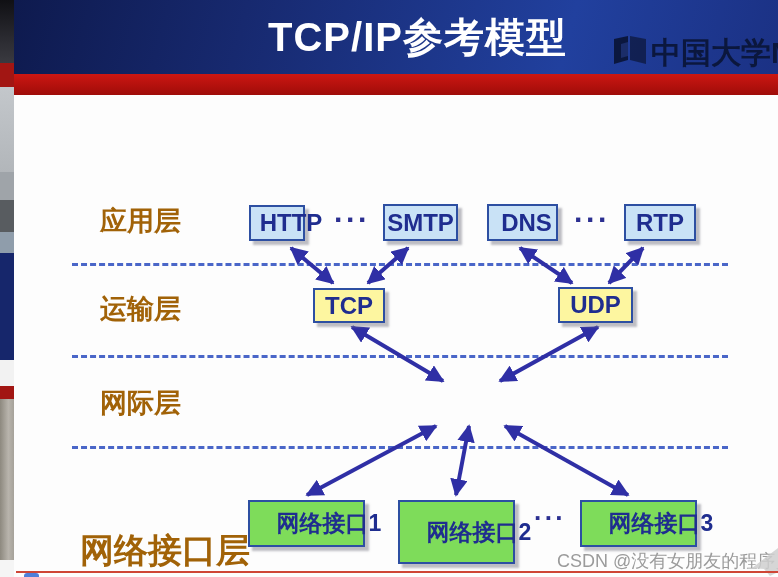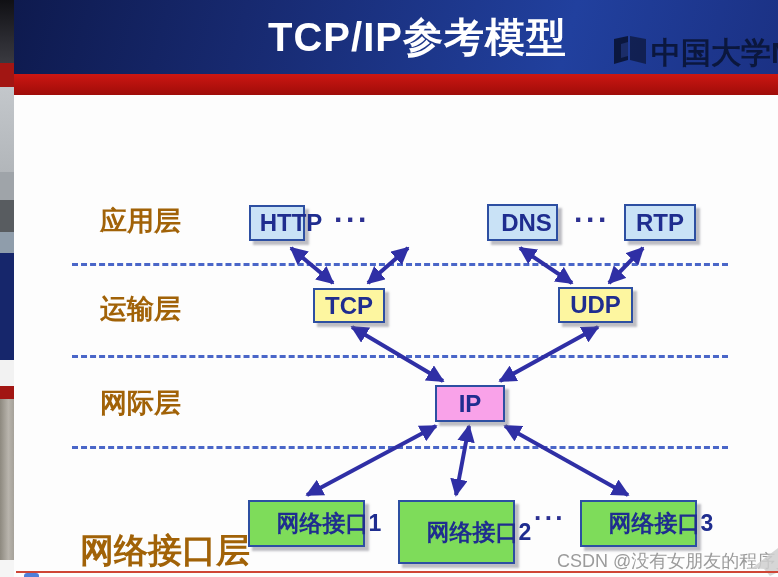--- a/index.html
+++ b/index.html
@@ -132,25 +132,25 @@
       <line x1="643" y1="248" x2="609" y2="283" marker-start="url(#ah)" marker-end="url(#ah)"></line>
       <line x1="352" y1="327" x2="443" y2="381" marker-start="url(#ah)" marker-end="url(#ah)"></line>
       <line x1="598" y1="327" x2="500" y2="381" marker-start="url(#ah)" marker-end="url(#ah)"></line>
       <line x1="436" y1="426" x2="307" y2="495" marker-start="url(#ah)" marker-end="url(#ah)"></line>
       <line x1="469" y1="426" x2="456" y2="495" marker-start="url(#ah)" marker-end="url(#ah)"></line>
       <line x1="505" y1="426" x2="628" y2="495" marker-start="url(#ah)" marker-end="url(#ah)"></line>
     </g>
   </svg>
 
   <div class="nbox app b-http">HTTP</div>
+  <div class="nbox app b-smtp">SMTP</div>
   <div class="nbox app b-dns">DNS</div>
   <div class="nbox app b-rtp">RTP</div>
   <div class="nbox tra b-tcp">TCP</div>
   <div class="nbox tra b-udp">UDP</div>
-  <div class="nbox net b-ip">IP</div>
   <div class="nbox ifc b-ni1">网络接口1</div>
   <div class="nbox ifc b-ni2">网络接口2</div>
   <div class="nbox ifc b-ni3">网络接口3</div>
 
   <div class="dots e1">···</div>
   <div class="dots e2">···</div>
   <div class="dots e3">···</div>
 
   <div class="watermark">CSDN @没有女朋友的程序员</div>
   <div class="cursor-shape">

